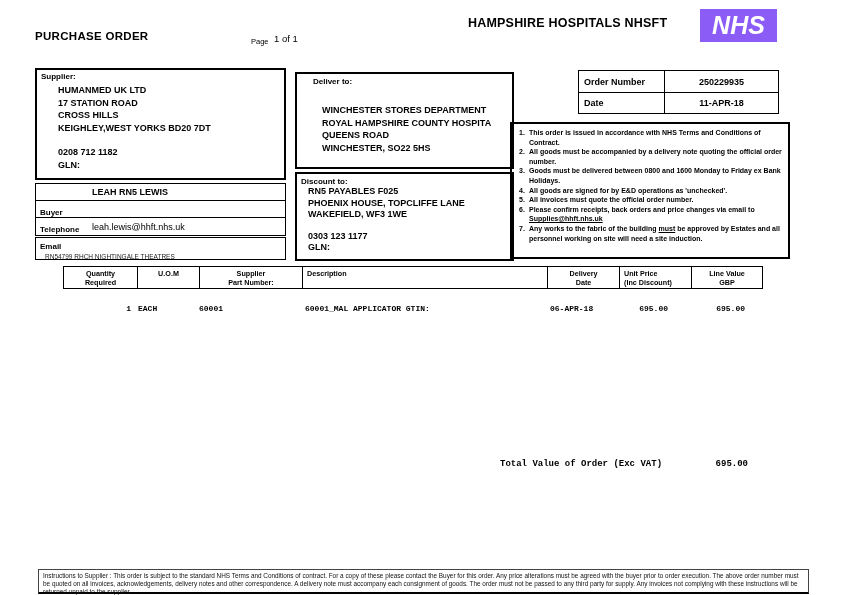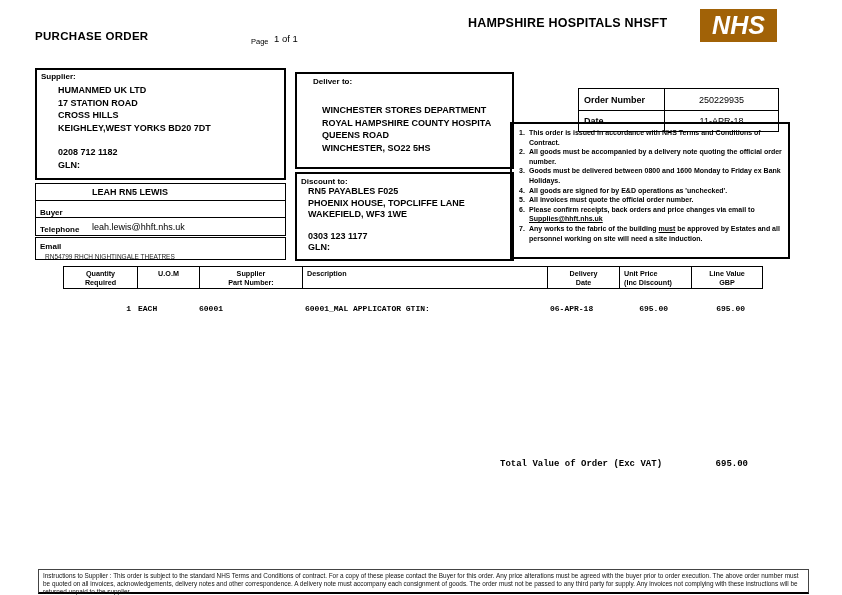--- a/index.html
+++ b/index.html
@@ -10,32 +10,32 @@
     font-family:"Liberation Sans", sans-serif;
   }
   .abs { position:absolute; }
   .b2 { border:2px solid #000; }
   .b1 { border:1px solid #000; }
   .lbl { font-size:8px; font-weight:bold; }
   .addr { font-size:9px; font-weight:bold; line-height:12.5px; }
   .title { font-size:11.5px; font-weight:bold; letter-spacing:0.3px; }
   .trust { font-size:12.5px; font-weight:800; letter-spacing:0.2px; }
   .nhs-logo {
-    background:#a16207; color:#fff; font-style:italic; font-weight:bold;
+    background:#8b5cf6; color:#fff; font-style:italic; font-weight:bold;
     font-size:25px; text-align:center; line-height:32px;
     font-family:"Liberation Sans", sans-serif;
   }
   .kv-row { display:flex; border-bottom:1px solid #000; height:17px; align-items:center; }
   .kv-row:last-child { border-bottom:none; }
   .kv-label { width:56px; padding-left:4px; font-size:8px; font-weight:bold;margin-top:40px; }
   .kv-value { font-size:9px; }
   .ordtab-row { display:flex; height:21px; align-items:center; }
   .ordtab-row + .ordtab-row { border-top:1px solid #000; }
   .ordtab-label { width:86px; padding-left:5px; font-size:9px; font-weight:bold; border-right:1px solid #000; height:100%; display:flex; align-items:center; }
-  .ordtab-value { flex:1; text-align:center; font-size:9px; font-weight:normal; }
+  .ordtab-value { flex:1; text-align:center; font-size:9px; font-weight:bold; }
   .terms { padding:4px 5px 0 5px; }
   .term { position:relative; padding-left:12px; font-size:7px; font-weight:bold; line-height:9.6px; }
   .term-n { position:absolute; left:2px; }
   .u { text-decoration:underline; }
   .thead { display:flex; border:1px solid #000; height:23px; font-size:7.2px; font-weight:bold; line-height:9px; }
   .thcell { border-right:1px solid #000; padding-top:2px; text-align:center; }
   .thcell:last-child { border-right:none; }
   .thcell.left { text-align:left; padding-left:4px; }
   .mono { font-family:"Liberation Mono","DejaVu Sans Mono",monospace; font-weight:bold; font-size:8px; white-space:pre; }
   .mono9 { font-family:"Liberation Mono","DejaVu Sans Mono",monospace; font-weight:bold; font-size:9px; white-space:pre; }
@@ -103,21 +103,21 @@
     <div class="addr" style="margin-left:7px; line-height:11.5px;">
       <div>RN5 PAYABLES F025</div>
       <div>PHOENIX HOUSE, TOPCLIFFE LANE</div>
       <div>WAKEFIELD, WF3 1WE</div>
       <div style="height:10px;"></div>
       <div>0303 123 1177</div>
       <div>GLN:</div>
     </div>
   </div>
 
-  <div class="abs b1" style="left:578px; top:88px; width:201px;">
+  <div class="abs b1" style="left:578px; top:70px; width:201px;">
     <div class="ordtab-row">
       <span class="ordtab-label">Order Number</span>
       <span class="ordtab-value">250229935</span>
     </div>
     <div class="ordtab-row">
       <span class="ordtab-label">Date</span>
       <span class="ordtab-value">11-APR-18</span>
     </div>
   </div>
 

